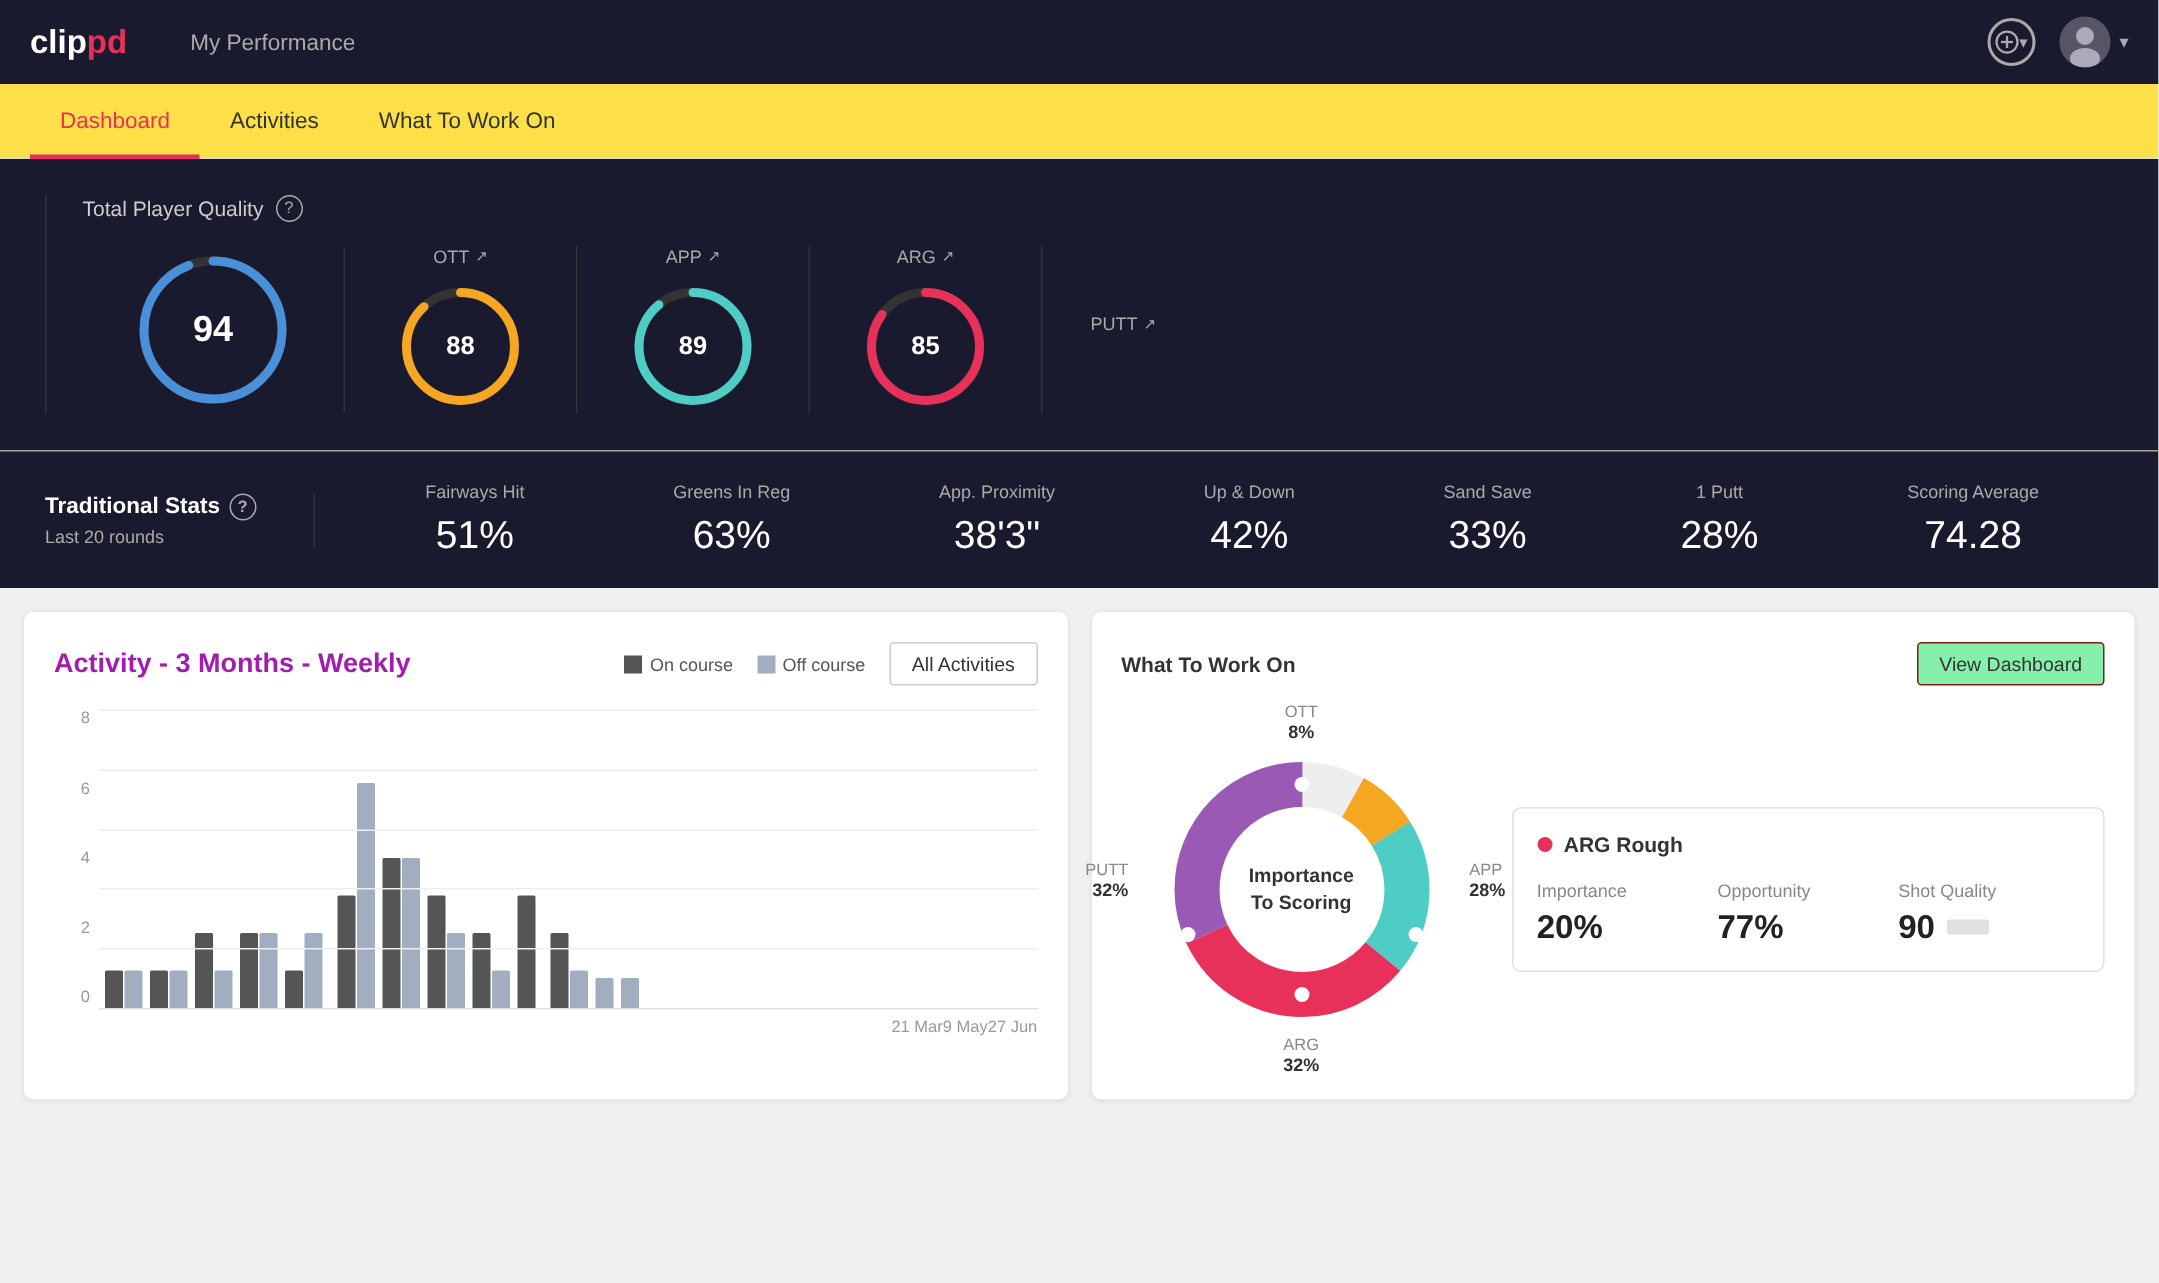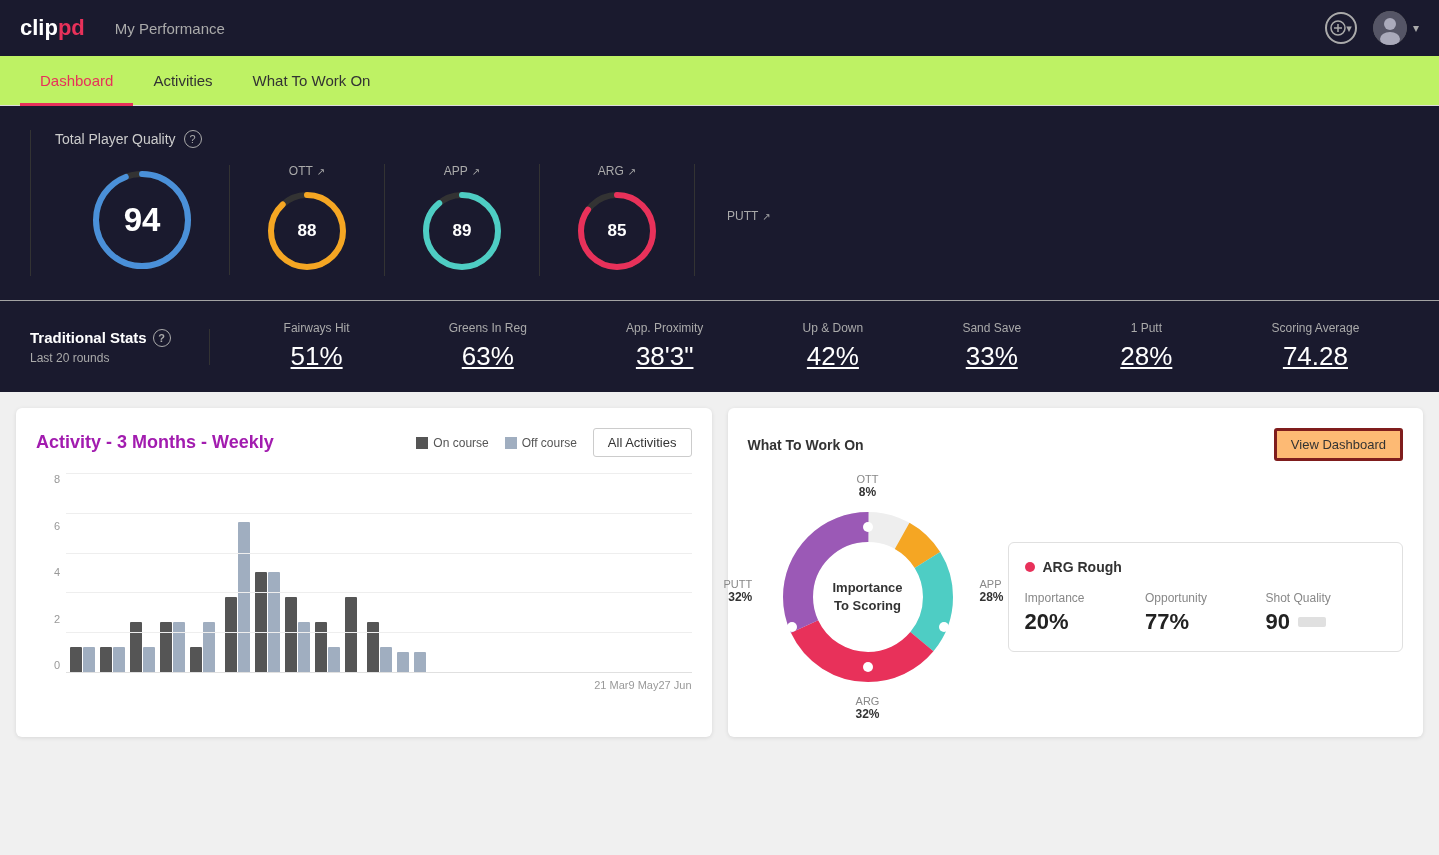--- a/index.html
+++ b/index.html
@@ -6,20 +6,21 @@
     body { font-family: -apple-system, BlinkMacSystemFont, 'Segoe UI', sans-serif; background: #f0f0f0; color: #fff; }
 
     
     .header {
       background: #1a1a2e;
       display: flex;
       align-items: center;
       padding: 0 20px;
       height: 56px;
       position: relative;
+      gap: 12px;
     }
     .logo {
       display: flex;
       align-items: center;
       margin-right: 30px;
     }
     .logo-text {
       font-size: 22px;
       font-weight: bold;
     }
@@ -53,21 +54,21 @@
       border-radius: 50%;
       background: #555;
       overflow: hidden;
       display: flex; align-items: center; justify-content: center;
       font-size: 14px;
       color: #fff;
     }
 
     
     .nav-tabs {
-      background: #bef264;
+      background: #fde047;
       display: flex;
       border-bottom: 1px solid #ddd;
       padding: 0 20px;
     }
     .nav-tab {
       padding: 16px 20px 14px;
       font-size: 15px;
       color: #333;
       cursor: pointer;
       border-bottom: 3px solid transparent;
@@ -182,21 +183,21 @@
       top: 50%; left: 50%;
       transform: translate(-50%, -50%);
       font-size: 17px;
       font-weight: bold;
       color: #fff;
     }
 
     
     .main-score .circle-container { width: 110px; height: 110px; }
     .main-score .circle-svg { width: 110px; height: 110px; }
-    .main-score .circle-number { font-size: 33px; text-align: right; }
+    .main-score .circle-number { font-size: 24px; text-align: right; }
 
     
     .traditional-stats {
       background: #1a1a2e;
       border-top: 1px solid #a3a3a3;
       padding: 20px 30px;
       display: flex;
       align-items: center;
       gap: 0;
     }
@@ -231,21 +232,20 @@
     }
     .stat-name {
       font-size: 12px;
       color: #aaa;
       margin-bottom: 6px;
     }
     .stat-value {
       font-size: 26px;
       font-weight: 300;
       color: #fff;
-      text-decoration: underline;
     }
 
     
     .bottom-section {
       display: flex;
       gap: 16px;
       padding: 16px;
       background: #f0f0f0;
     }
 
@@ -318,22 +318,22 @@
       align-items: center;
       margin-bottom: 16px;
     }
     .work-title {
       font-size: 14px;
       font-weight: 600;
       color: #333;
       flex: 1;
     }
     .view-dashboard-btn {
-      border: 3px solid #7f1d1d;
-      background: #fdba74;
+      border: 1px solid #7f1d1d;
+      background: #86efac;
       padding: 6px 14px;
       font-size: 13px;
       color: #333;
       cursor: pointer;
       border-radius: 3px;
     }
     .work-content {
       display: flex;
       align-items: center;
       gap: 20px;

